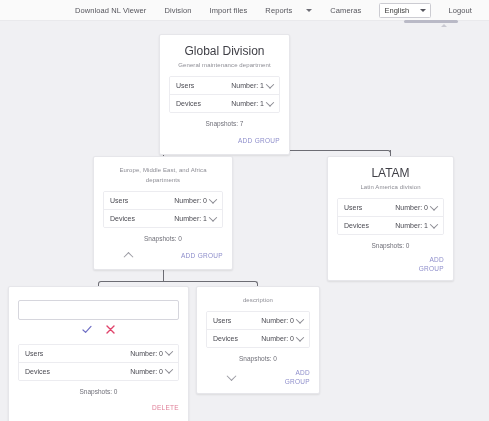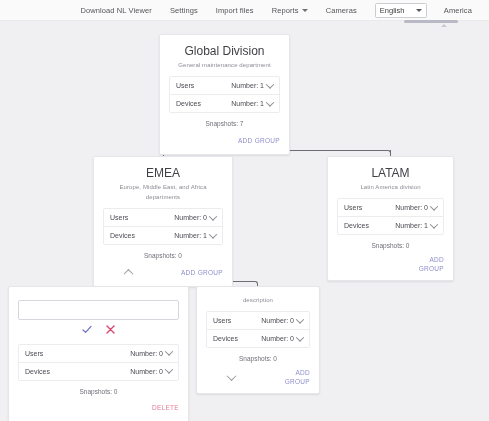--- a/index.html
+++ b/index.html
@@ -33,21 +33,21 @@
     text-align: center;
   }
   .nav-link {
     font-size: 7.5px;
     color: #55555c;
     margin: 0 9px;
     white-space: nowrap;
     cursor: pointer;
     letter-spacing: .1px;
   }
-  .nav-link.with-caret { display: flex; align-items: center; gap: 3px; }
+  .nav-link.with-caret { display: flex; align-items: center; gap: 14px; }
   .caret-down {
     width: 0; height: 0;
     border-left: 3px solid transparent;
     border-right: 3px solid transparent;
     border-top: 3.5px solid #6e6e76;
     display: inline-block;
   }
   .lang-select {
     width: 52px;
     height: 15px;
@@ -240,32 +240,32 @@
   #card-emea   { left: 93px;  top: 128px; width: 140px; }
   #card-latam  { left: 327px; top: 128px; width: 127px; }
   #card-spain  { left: 8px;   top: 258px; width: 181px; height: 163px; }
   #card-italy  { left: 196px; top: 258px; width: 124px; }
 </style>
 </head>
 <body>
 
 <div class="topbar">
   <div class="nav-link">Download NL Viewer</div>
-  <div class="nav-link">Settings</div>
+  <div class="nav-link">Division</div>
   <div class="nav-link">Import files</div>
   <div class="nav-link with-caret">
     <span>Reports</span>
     <span class="caret-down"></span>
   </div>
   <div class="nav-link">Cameras</div>
   <div class="lang-select">
     <span class="lbl">English</span>
     <span class="caret-down"></span>
   </div>
-  <div class="nav-link">America</div>
+  <div class="nav-link">Logout</div>
 </div>
 <div class="mini-scroll"></div>
 <div class="mini-scroll-arrow"></div>
 
 <div class="canvas">
 
   <div class="line v" style="left:224px; top:109px; height:14px;"></div>
   <div class="connector" style="left:163px; top:122px; width:228px; height:8px;
               border-width:1px 1px 0 1px; border-top-left-radius:3px; border-top-right-radius:3px;
               background:transparent;"></div>
@@ -296,21 +296,20 @@
         </span>
       </div>
     </div>
     <div class="snapshots">Snapshots: 7</div>
     <div class="card-actions">
       <div class="add-group">ADD GROUP</div>
     </div>
   </div>
 
   <div class="card" id="card-emea">
-    <div class="card-title">EMEA</div>
     <div class="card-subtitle">Europe, Middle East, and Africa departments</div>
     <div class="rows">
       <div class="row">
         <span>Users</span>
         <span class="num">
           <span>Number: 0</span>
           <span class="chev-sm"></span>
         </span>
       </div>
       <div class="row">

